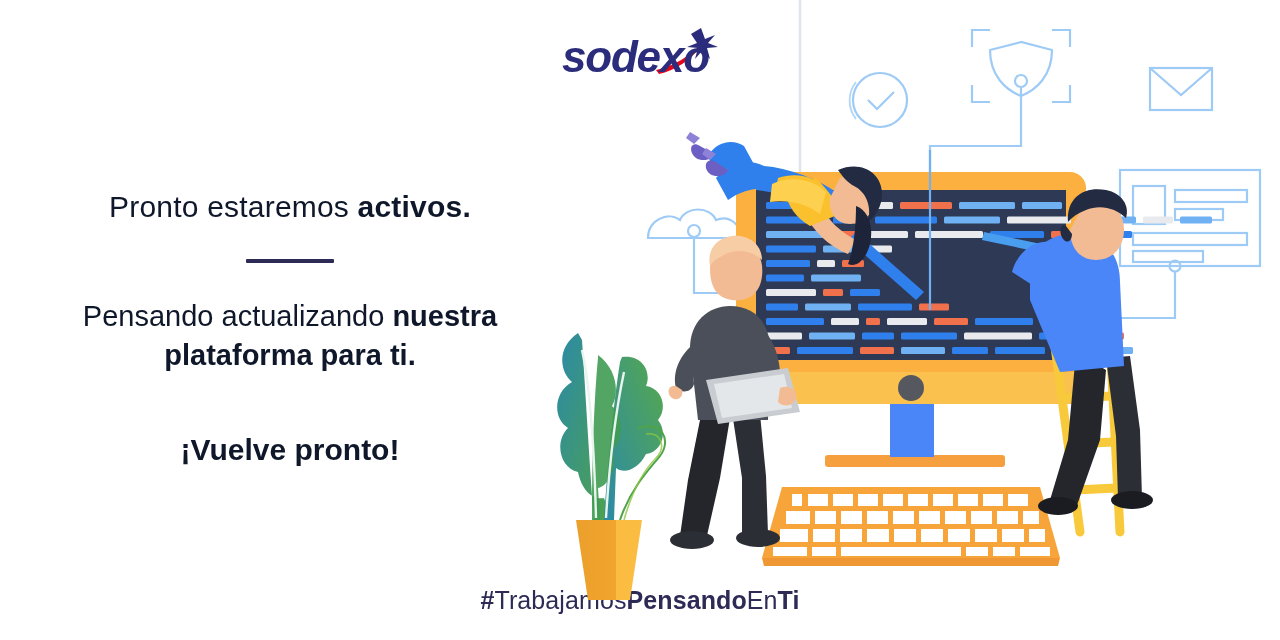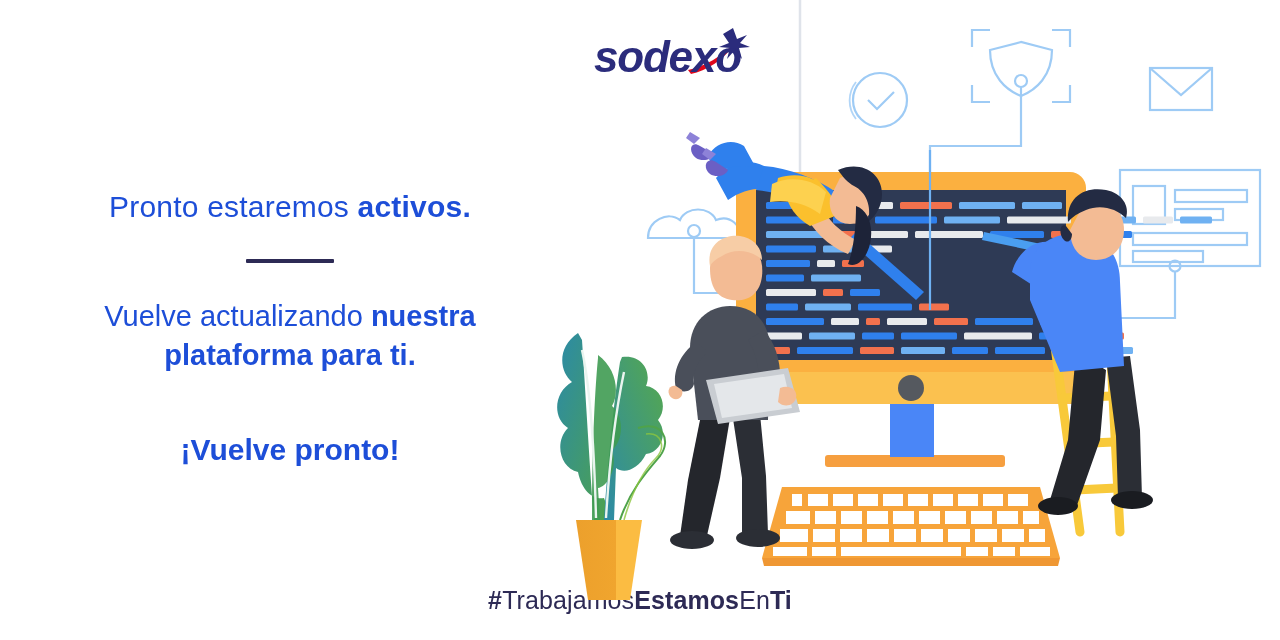--- a/index.html
+++ b/index.html
@@ -7,27 +7,27 @@
   body{
     width:1280px;height:640px;
     background:#ffffff;
     font-family:"Liberation Sans", sans-serif;
     overflow:hidden;
     position:relative;
   }
   .stage{position:absolute;inset:0;width:1280px;height:640px;overflow:hidden;}
 
   
-  .logo{position:absolute;left:592px;top:26px;width:170px;height:60px;}
+  .logo{position:absolute;left:560px;top:26px;width:170px;height:60px;}
   .logo svg{display:block;}
 
   
   .copy{
     position:absolute;left:0px;top:190px;width:580px;
-    text-align:center;color:#1d4ed8;
+    text-align:center;color:#0f172a;
   }
   .line1{
     font-size:30px;line-height:1.15;font-weight:300;
     letter-spacing:.2px;white-space:nowrap;
   }
   .line1 b{font-weight:700;}
   .divider{
     width:88px;height:4px;background:#2d2a55;border-radius:1px;
     margin:34px auto 34px auto;
   }
@@ -65,26 +65,26 @@
       <text x="2" y="46" font-family="'Liberation Sans', sans-serif" font-size="44" font-weight="700" font-style="italic" letter-spacing="-1.2" fill="#2b2c7c">sodexo</text>
     </svg>
   </div>
 
   <div class="copy">
     <div class="line1">
       <span>Pronto estaremos </span><b>activos.</b>
     </div>
     <div class="divider"></div>
     <div class="line2">
-      <span>Vuelve actualizando </span><b>nuestra plataforma para ti.</b>
+      <span>Pensando actualizando </span><b>nuestra plataforma para ti.</b>
     </div>
     <div class="line3">¡Vuelve pronto!</div>
   </div>
 
-  <div class="hashtag"><b>#</b><span>Trabajamos</span><b>Estamos</b><span>En</span><b>Ti</b></div>
+  <div class="hashtag"><b>#</b><span>Trabajamos</span><b>Pensando</b><span>En</span><b>Ti</b></div>
 
   <div class="illus">
     <svg width="760" height="640" viewBox="0 0 760 640">
 
       <g stroke="#9ecbf5" stroke-width="2.2" fill="none">
 
         <line x1="280" y1="0" x2="280" y2="185" stroke="#dfe3ea" stroke-width="2.5"></line>
 
         <g>
           <circle cx="360" cy="100" r="27"></circle>

